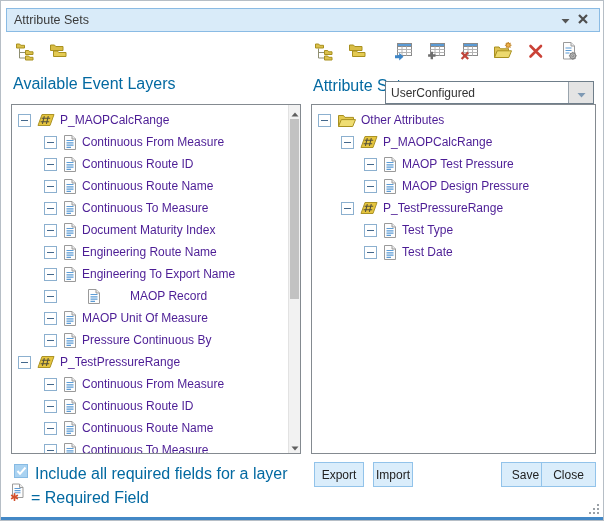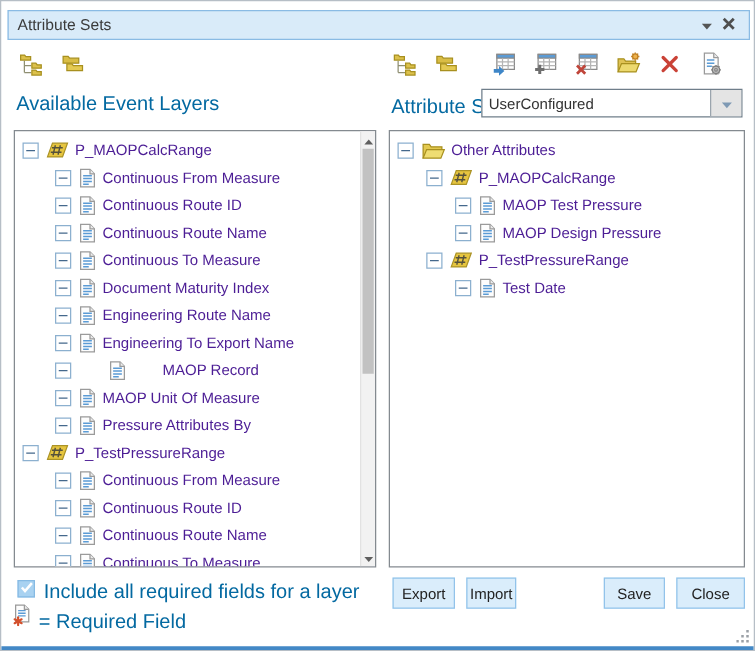--- a/index.html
+++ b/index.html
@@ -10,21 +10,21 @@
   .titlebar{position:absolute;left:5px;top:7px;width:594px;height:24px;background:#d9ebf9;border:1px solid #8abbe4;display:flex;align-items:center;padding:0 7px;font-size:12.5px;color:#3b3b3b}
   .titlebar .spacer{flex:1}
   .tb-btn{display:inline-flex;align-items:center;justify-content:center;width:18px;height:18px;cursor:pointer}
   .toolbar{position:absolute;top:42px;display:flex;gap:13px}
   .toolbar.tleft{left:14px}
   .toolbar.tright{left:313px}
   .tool{width:20px;height:20px;display:inline-flex;align-items:center;justify-content:center;cursor:pointer}
   .heading{position:absolute;font-size:16px;color:#0369a1;white-space:nowrap}
   #lbl-left{left:12px;top:74px}
   #lbl-attrset{left:312px;top:76px}
-  .combo{position:absolute;left:384px;top:70px;width:209px;height:23px;border:1px solid #6f7e8a;background:#fff;display:flex;align-items:stretch}
+  .combo{position:absolute;left:384px;top:80px;width:209px;height:23px;border:1px solid #6f7e8a;background:#fff;display:flex;align-items:stretch}
   .combo .val{flex:1;display:flex;align-items:center;padding-left:5px;font-size:12px;color:#333}
   .combo .drop{width:25px;background:#e4e4e4;border-left:1px solid #9aa4ad;display:flex;align-items:center;justify-content:center;cursor:pointer}
   .panel{position:absolute;top:103px;height:350px;border:1px solid #848a90;background:#fff;overflow:hidden}
   .panel.left{left:10px;width:290px}
   .panel.right{left:310px;width:285px}
   .tree{padding-top:4px}
   .tree-row{height:22px;display:flex;align-items:center;font-size:12px;color:#4c1d95;white-space:nowrap;cursor:default}
   .minusbox{width:13px;height:13px;border:1px solid #8cb0cf;background:#fff;position:relative;flex:none;margin-right:6px}
   .minusbox::after{content:"";position:absolute;left:2px;right:2px;top:5px;height:1px;background:#44688c}
   .tree-row .icon{flex:none;margin-right:5px;display:inline-flex;align-items:center}
@@ -33,21 +33,21 @@
   .vscroll .up{top:1px}
   .vscroll .down{bottom:1px}
   .vscroll .thumb{position:absolute;left:1px;width:9px;top:14px;height:180px;background:#c2c2c2;cursor:pointer}
   .chk{position:absolute;left:13px;top:463px;width:14px;height:14px;background:#a9d2f1;border:1px solid #86bae3;display:flex;align-items:center;justify-content:center;cursor:pointer}
   #chk-label{left:34px;top:464px}
   .legend-icon{position:absolute;left:9px;top:482px;display:inline-flex}
   #legend-text{left:30px;top:488px}
   .btn{position:absolute;top:461px;height:25px;background:#daedfb;border:1px solid #92c3ea;font-size:12px;color:#222;font-family:"Liberation Sans",sans-serif;cursor:pointer}
   #btn-export{left:313px;width:50px}
   #btn-import{left:372px;width:40px}
-  #btn-save{left:482px;width:49px}
+  #btn-save{left:500px;width:49px}
   #btn-close{left:540px;width:55px}
   .grip{position:absolute;right:3px;bottom:5px;width:11px;height:11px;display:inline-flex;cursor:nwse-resize}
 </style>
 </head>
 <body>
 
 <div class="window">
 
   <div class="titlebar">
     <span>Attribute Sets</span>
@@ -271,21 +271,21 @@
         </div>
         <div class="tree-row" style="padding-left: 32px;">
           <span class="minusbox"></span>
           <span class="icon">
             <svg width="14" height="17" viewBox="0 0 14 17">
               <path d="M1.5 1.5 h7.5 l3.5 3.5 v10.5 H1.5 z" fill="#fdfdfd" stroke="#9a9a9a"></path>
               <path d="M9 1.5 V5 h3.5" fill="#ececec" stroke="#9a9a9a"></path>
               <path d="M3.5 6.5 h7 M3.5 8.8 h7 M3.5 11.1 h7 M3.5 13.4 h4.5" stroke="#5b9bd5" stroke-width="1.2" fill="none"></path>
             </svg>
           </span>
-          <span>Pressure Attributes By</span>
+          <span>Pressure Continuous By</span>
         </div>
         <div class="tree-row" style="padding-left: 6px;">
           <span class="minusbox"></span>
           <span class="icon">
             <svg width="18" height="16" viewBox="0 0 18 16">
               <polygon points="1,13.5 5,2.5 17,2.5 13,13.5" fill="#e6c53f" stroke="#ab9326"></polygon>
               <path d="M7.3 4.2 L5.4 11.8 M11.3 4.2 L9.4 11.8 M4.6 6.2 h8.6 M3.6 9.8 h8.6" stroke="#55513b" stroke-width="1.1" fill="none"></path>
             </svg>
           </span>
           <span>P_TestPressureRange</span>
@@ -406,20 +406,31 @@
         </div>
         <div class="tree-row" style="padding-left: 52px;">
           <span class="minusbox"></span>
           <span class="icon">
             <svg width="14" height="17" viewBox="0 0 14 17">
               <path d="M1.5 1.5 h7.5 l3.5 3.5 v10.5 H1.5 z" fill="#fdfdfd" stroke="#9a9a9a"></path>
               <path d="M9 1.5 V5 h3.5" fill="#ececec" stroke="#9a9a9a"></path>
               <path d="M3.5 6.5 h7 M3.5 8.8 h7 M3.5 11.1 h7 M3.5 13.4 h4.5" stroke="#5b9bd5" stroke-width="1.2" fill="none"></path>
             </svg>
           </span>
+          <span>Test Type</span>
+        </div>
+        <div class="tree-row" style="padding-left: 52px;">
+          <span class="minusbox"></span>
+          <span class="icon">
+            <svg width="14" height="17" viewBox="0 0 14 17">
+              <path d="M1.5 1.5 h7.5 l3.5 3.5 v10.5 H1.5 z" fill="#fdfdfd" stroke="#9a9a9a"></path>
+              <path d="M9 1.5 V5 h3.5" fill="#ececec" stroke="#9a9a9a"></path>
+              <path d="M3.5 6.5 h7 M3.5 8.8 h7 M3.5 11.1 h7 M3.5 13.4 h4.5" stroke="#5b9bd5" stroke-width="1.2" fill="none"></path>
+            </svg>
+          </span>
           <span>Test Date</span>
         </div>
       </div>
   </div>
 
   <div class="chk">
       <span><svg width="11" height="10" viewBox="0 0 11 10">
           <path d="M1.5 5 L4 7.8 L9.5 1.5" stroke="#fff" stroke-width="2" fill="none"></path>
         </svg></span>
     </div>

